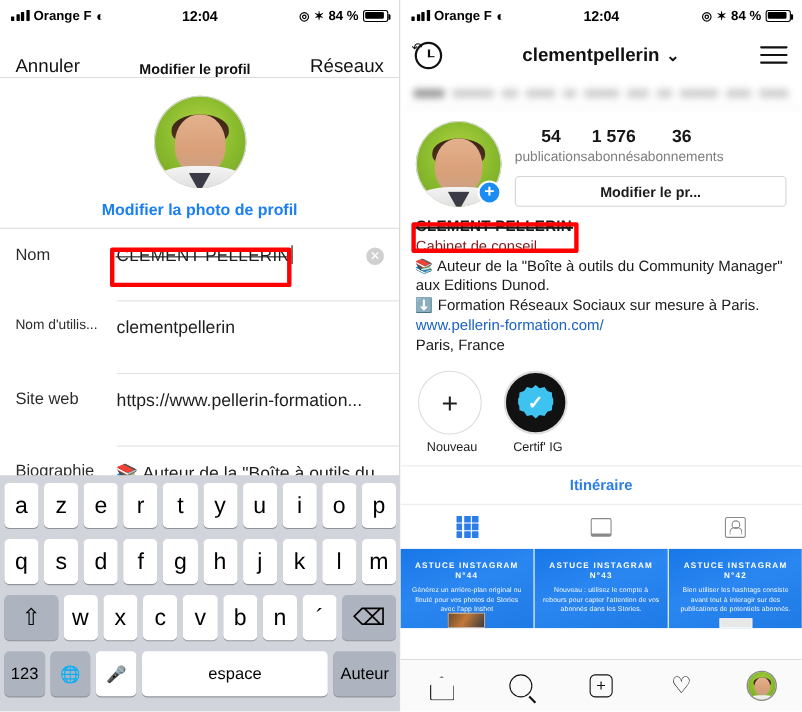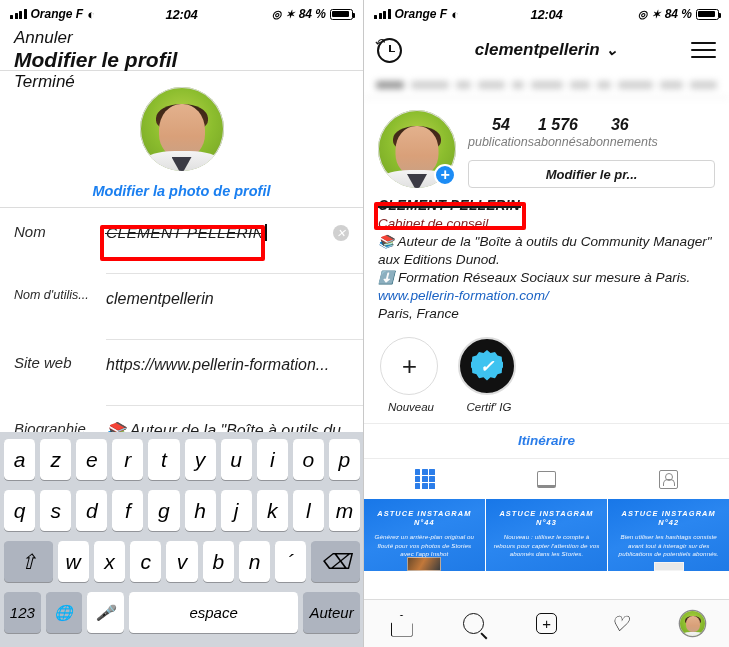--- a/index.html
+++ b/index.html
@@ -2,21 +2,21 @@
 <html><head>
 <meta charset="utf-8">
 <style>
   * { box-sizing: border-box; margin: 0; padding: 0; }
   html, body {
     width: 729px; height: 647px;
     font-family: "Liberation Sans", sans-serif;
     background: #ffffff;
     overflow: hidden;
   }
-  .screen { position: relative; width: 729px; height: 613px; display: flex; font-style: italic; }
+  .screen { position: relative; width: 729px; height: 613px; display: flex; }
   .panel { position: relative; height: 647px; overflow: hidden; background: #fff; }
   .panel-left  { width: 364px; border-right: 1px solid #c8c8c8; }
   .panel-right { width: 365px; }
 
   
   .statusbar {
     height: 28px; display: flex; align-items: center;
     padding: 0 10px; font-size: 12.5px; font-weight: bold; color: #000;
     background: #fff;
   }
@@ -33,25 +33,25 @@
     position: relative; display: inline-block;
   }
   .battery-box::after {
     content:''; position:absolute; right:-3.4px; top:3px; width:2px; height:5px;
     background:#000; border-radius:0 1px 1px 0;
   }
   .battery-fill { position:absolute; left:1.2px; top:1.2px; bottom:1.2px; width:17px; background:#000; border-radius:1px; }
 
   
   .navbar-edit {
-    height: 43px; display: flex; align-items: flex-start; justify-content: space-between;
-    padding: 0 14px; background: #fff; border-bottom: 1px solid #dcdcdc; flex-direction: column;
+    height: 43px; display: flex; align-items: flex-end; justify-content: space-between;
+    padding: 0 14px; background: #fff; border-bottom: 1px solid #dcdcdc;
   }
   .navbar-edit .nav-side { font-size: 17px; color: #111; }
-  .navbar-edit .nav-title { font-size: 21px; font-weight: bold; color: #111; }
+  .navbar-edit .nav-title { font-size: 13px; font-weight: bold; color: #111; }
 
   .avatar-block { text-align: center; padding: 16px 0 8px; background: #fff; }
   .avatar-photo {
     width: 84px; height: 84px; border-radius: 50%; margin: 0 auto;
     background: radial-gradient(circle at 50% 40%, #b9d44a 0%, #8cbd2e 48%, #6f9e22 100%);
     position: relative; overflow: hidden; box-shadow: 0 0 0 1px #d8d8d8 inset;
   }
   .face {
     position:absolute; left:50%; top:52%; transform:translate(-50%,-50%);
     width:46px; height:54px; border-radius:48% 48% 44% 44%;
@@ -270,21 +270,21 @@
         <span style="font-size:12px;">84 %</span>
         <span class="battery-box">
             <span class="battery-fill"></span>
           </span>
       </div>
     </div>
 
     <div class="navbar-edit">
       <div class="nav-side">Annuler</div>
       <div class="nav-title">Modifier le profil</div>
-      <div class="nav-side">Terminé</div>
+      <div class="nav-side">Réseaux</div>
     </div>
 
     <div class="avatar-block">
       <div class="avatar-photo">
         <div class="hair"></div>
         <div class="face"></div>
         <div class="shirt">
             <div class="collar"></div>
           </div>
       </div>

